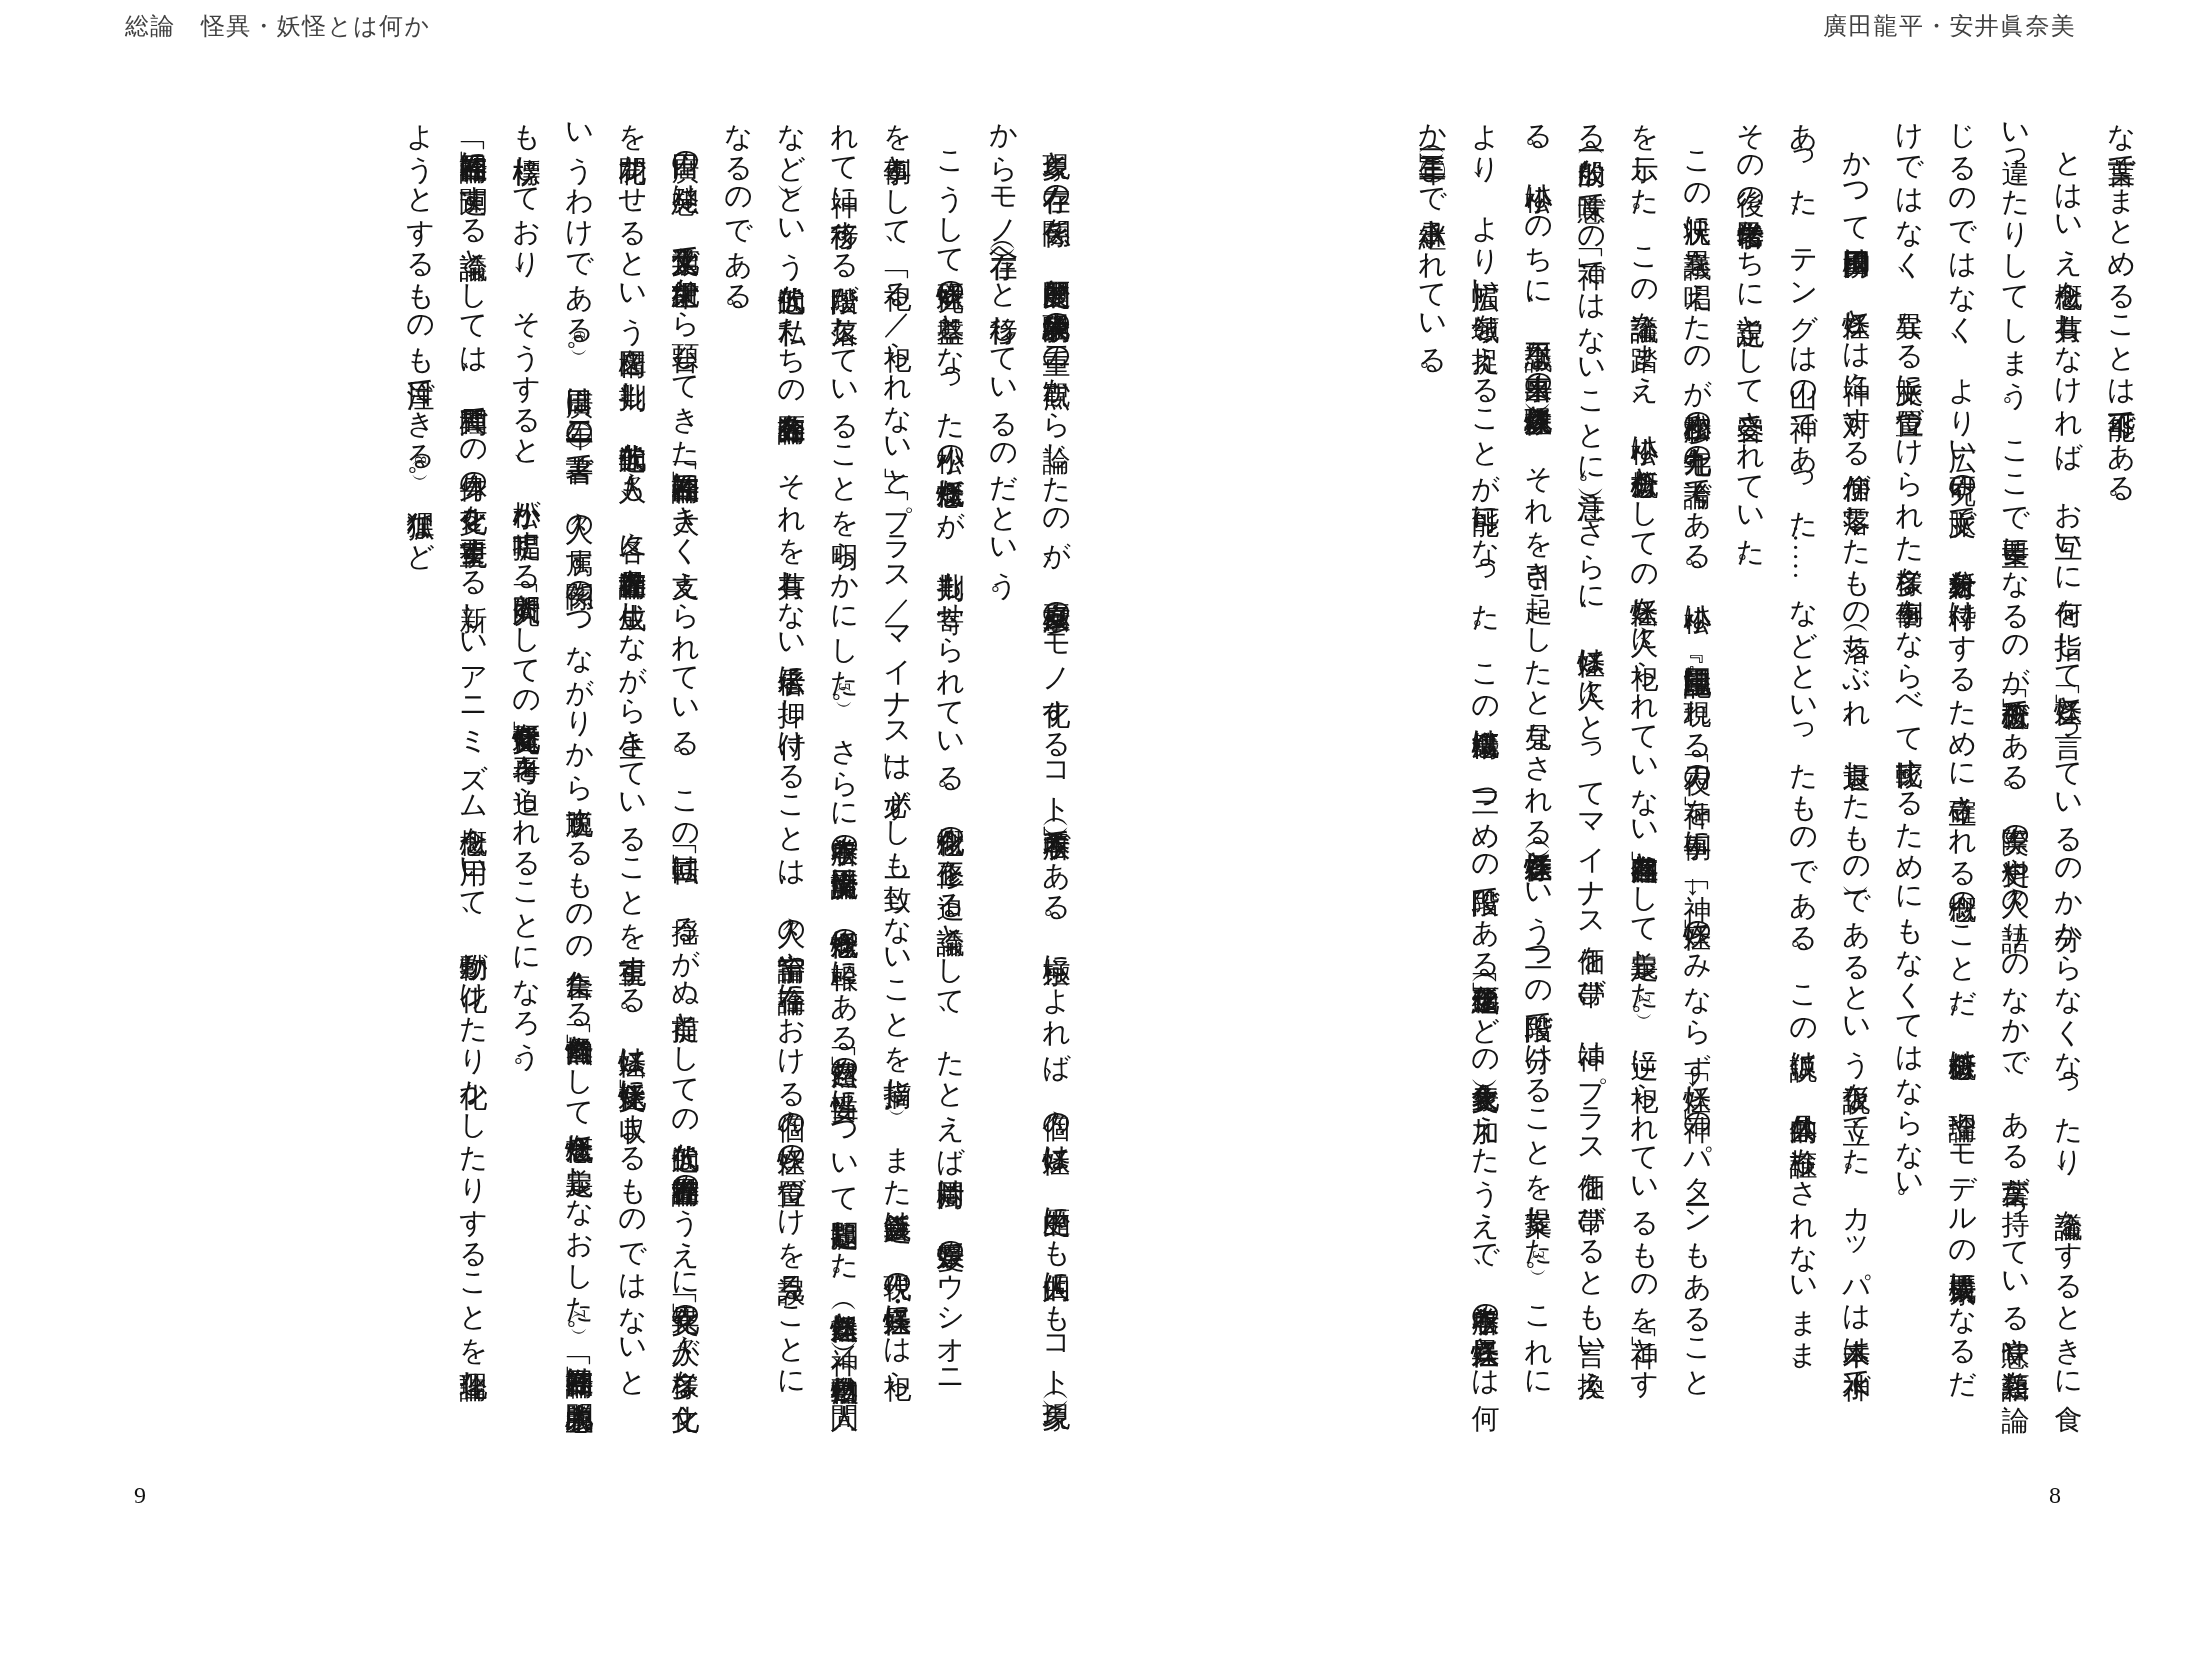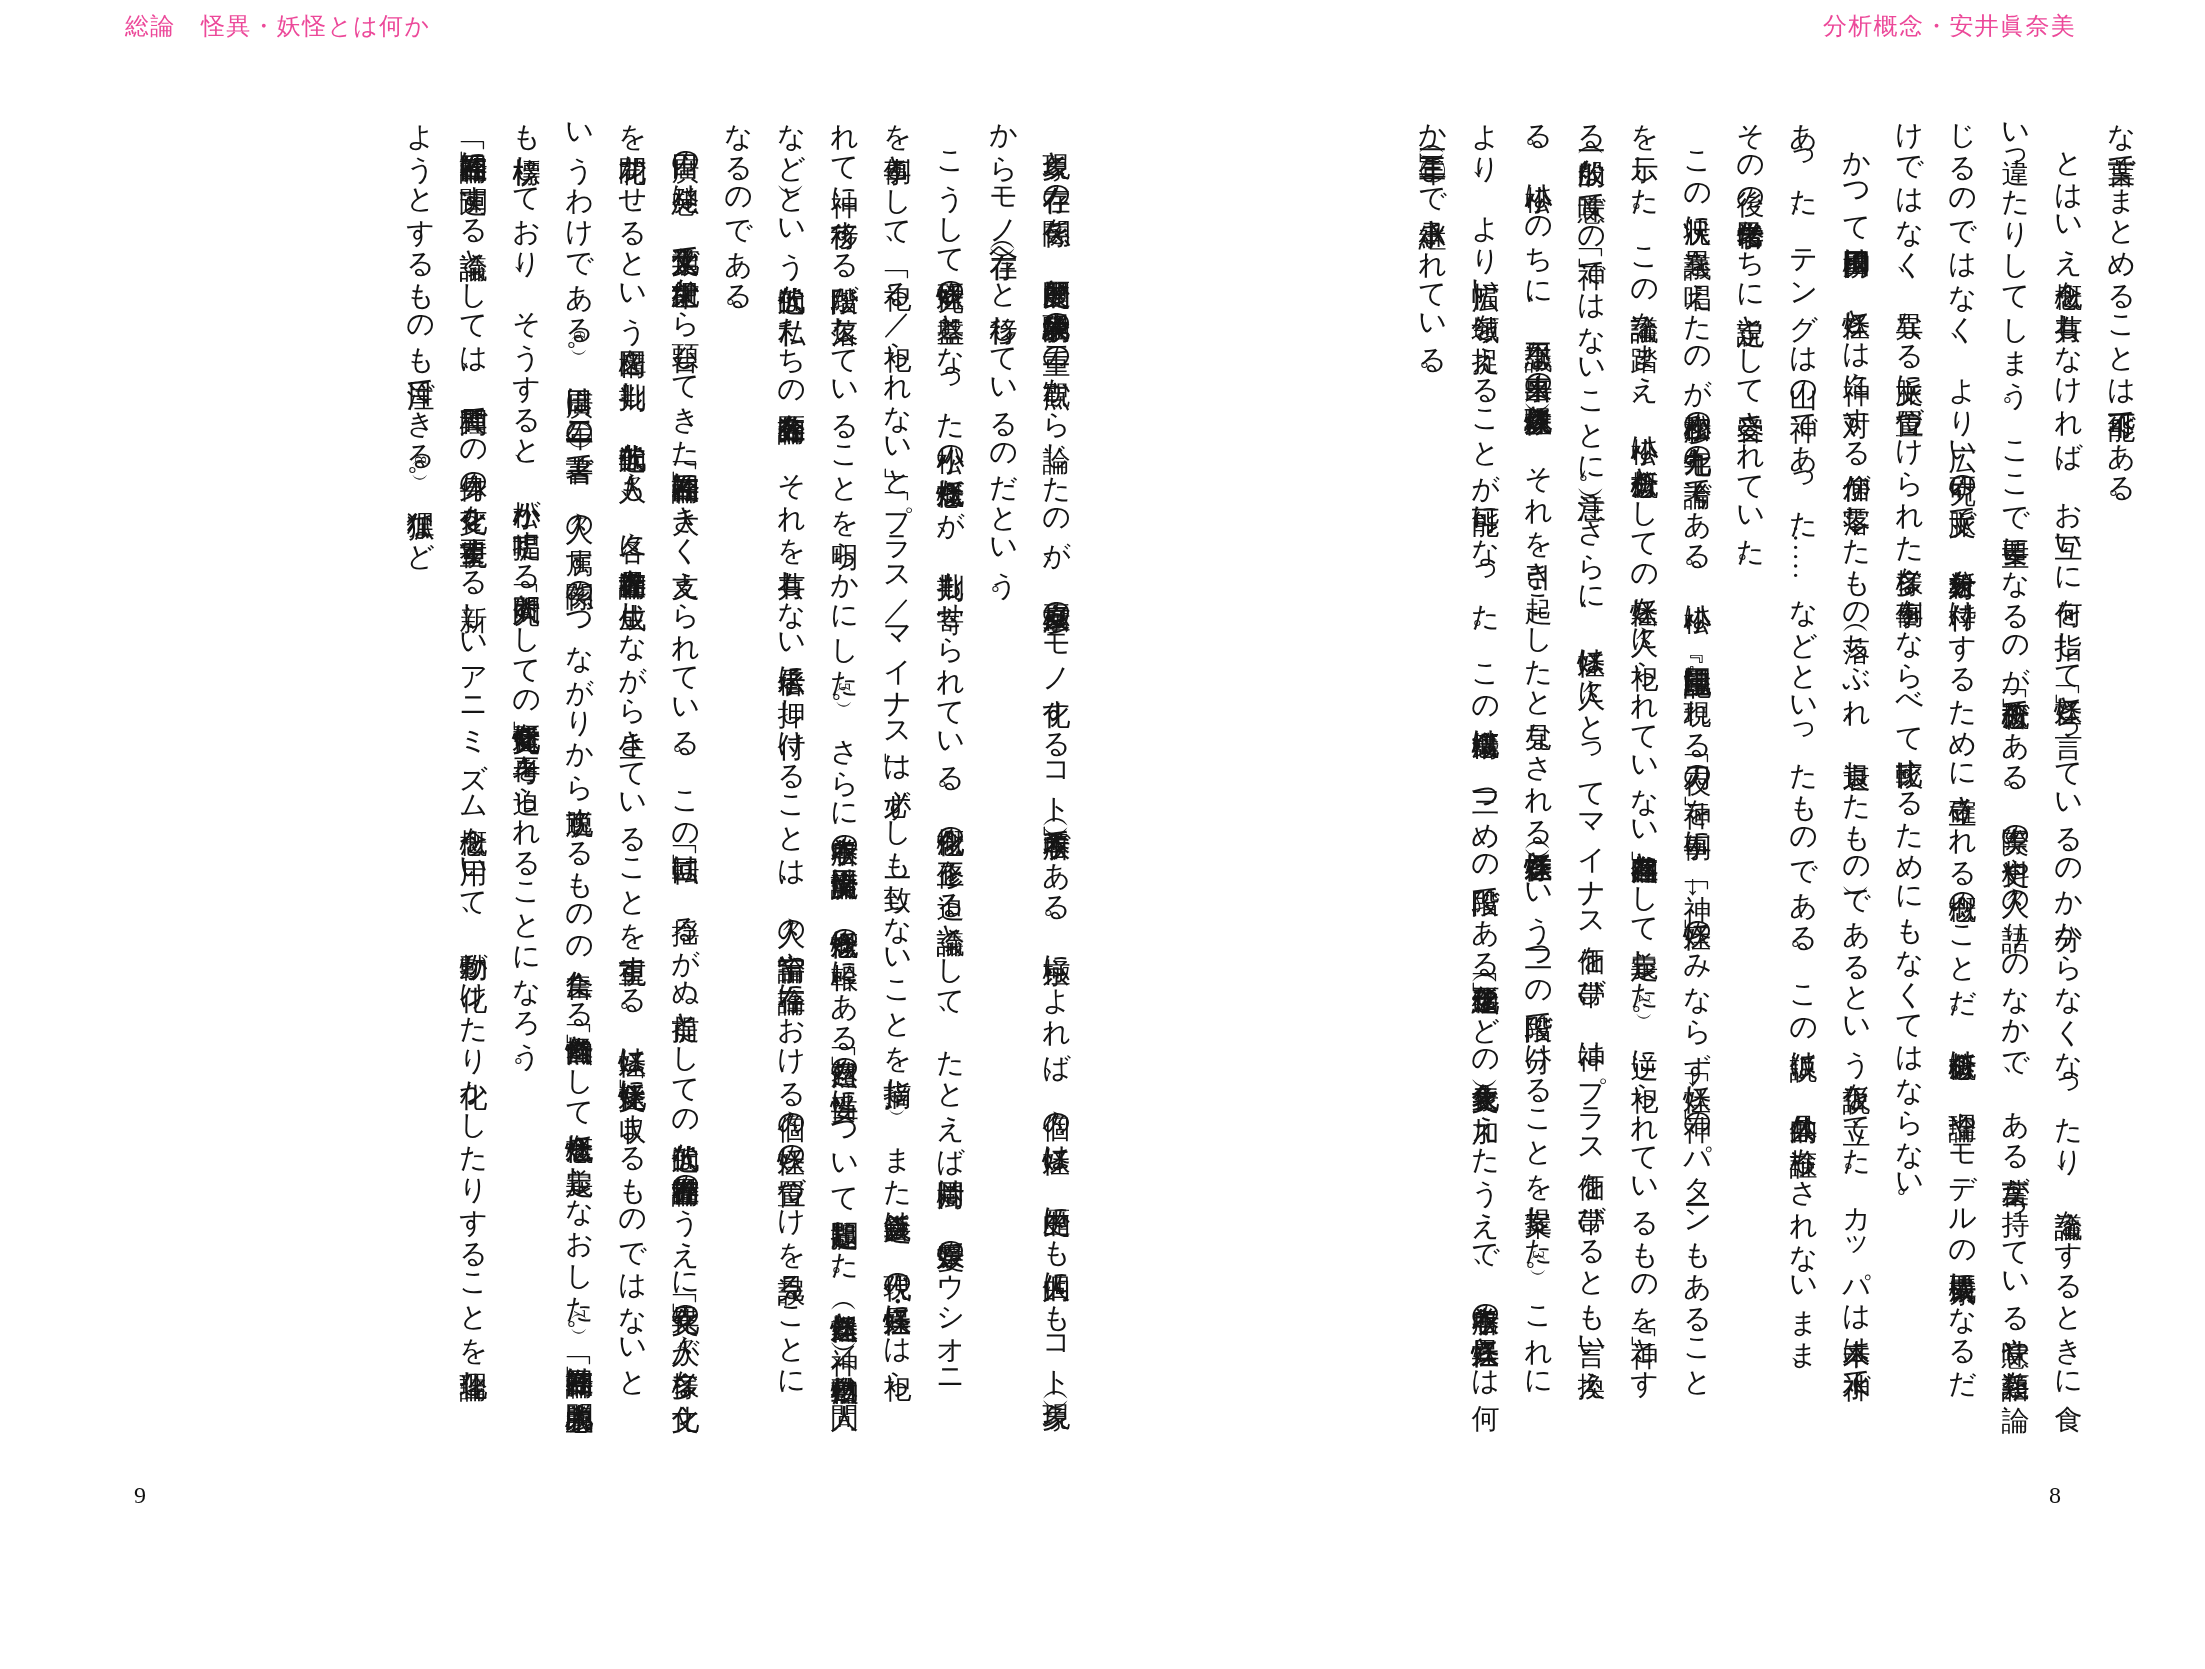--- a/index.html
+++ b/index.html
@@ -11,21 +11,21 @@
     font-family: "Liberation Serif", "DejaVu Serif", serif;
     overflow: hidden;
   }
   
   .running-head {
     position: absolute;
     top: 9.7px;
     font-family: "Liberation Sans", "DejaVu Sans", sans-serif;
     font-size: 24px;
     letter-spacing: 1.3px;
-    color: #ec4899;
+    color: #404040;
     white-space: nowrap;
   }
   .running-head.left  { left: 125px; }
   .running-head.right { right: 130px; }
 
   
   .vtext {
     position: absolute;
     top: 104px;
     height: 1279px;
@@ -59,21 +59,21 @@
   #folio-left  { left: 134px; }
   #folio-right { left: 2049px; }
 </style>
 </head>
 <body>
 
 <div>
 
   <div class="running-head left">総論　怪異・妖怪とは何か</div>
 
-  <div class="running-head right">分析概念・安井眞奈美</div>
+  <div class="running-head right">廣田龍平・安井眞奈美</div>
 
   <div>
     <div class="vtext" id="page9-text">
         <p class="indent">現象と存在の関係を、歴史的展開と現象学的経験の二重の観点から論じたのが、京極夏彦の「モノ化するコト」（本巻所収）である。京極によれば、個々の妖怪は、歴史的にも個人的にもコト（現象）からモノ（存在）へと移行しているのだという。</p>
         <p class="indent">こうして妖怪研究の基盤となった小松の妖怪概念だが、批判も寄せられている。概念化の修正を迫る議論として、たとえば片岡樹は、愛媛県のウシオニを事例として、「祀る／祀られない」と「プラス／マイナス」は必ずしも一致しないことを指摘し<span class="note">（4）</span>、また飯倉義之は、現代の怪異・妖怪には祀られて神に移行する段階が欠落していることを明らかにした<span class="note">（5）</span>。さらに本巻所収の廣田龍平論文は、妖怪概念の根幹にある「超自然」の妥当性について問題提起した。超自然（妖怪と神）／自然（動植物、人間など）という近代的な私たちの存在論的区分を、それを共有しない伝承者に押し付けることは、人々の宇宙論や存在論における個々の妖怪の位置づけを見誤ることになるのである。</p>
         <p class="indent">廣田の発想は、文化人類学で前世紀末から台頭してきた「存在論的転回」に大きく支えられている。この「転回」は、揺るがぬ前提としての近代的な存在論的世界のうえに「異文化」の人々が多様な文化を花開かせるという構図を批判し、非近代的な人々も、各々に存在論的世界を生成しながら生きていることを重視する。妖怪は「妖怪文化」に収まるものではないというわけである<span class="note">（6）</span>。廣田は二〇二二年の著書で、人々の属す関係のつながりから逸脱するものの集合たる「怪奇的自然」として妖怪概念を定義しなおした<span class="note">（7）</span>。「存在論的転回」は脱人間中心主義も標榜しており、そうすると、小松が提唱する「人間研究としての妖怪文化研究」も再考を迫られることになろう。</p>
         <p class="indent">「存在論的転回」に関連する議論としては、異種間での身体の変化を重要視する新しいアニミズム概念を用いて、動物が化けたり化かしたりすることを理論化しようとするものも注目できる<span class="note">（8）</span>。狐狸など</p>
       </div>
     <div class="folio" id="folio-left">9</div>
   </div>

